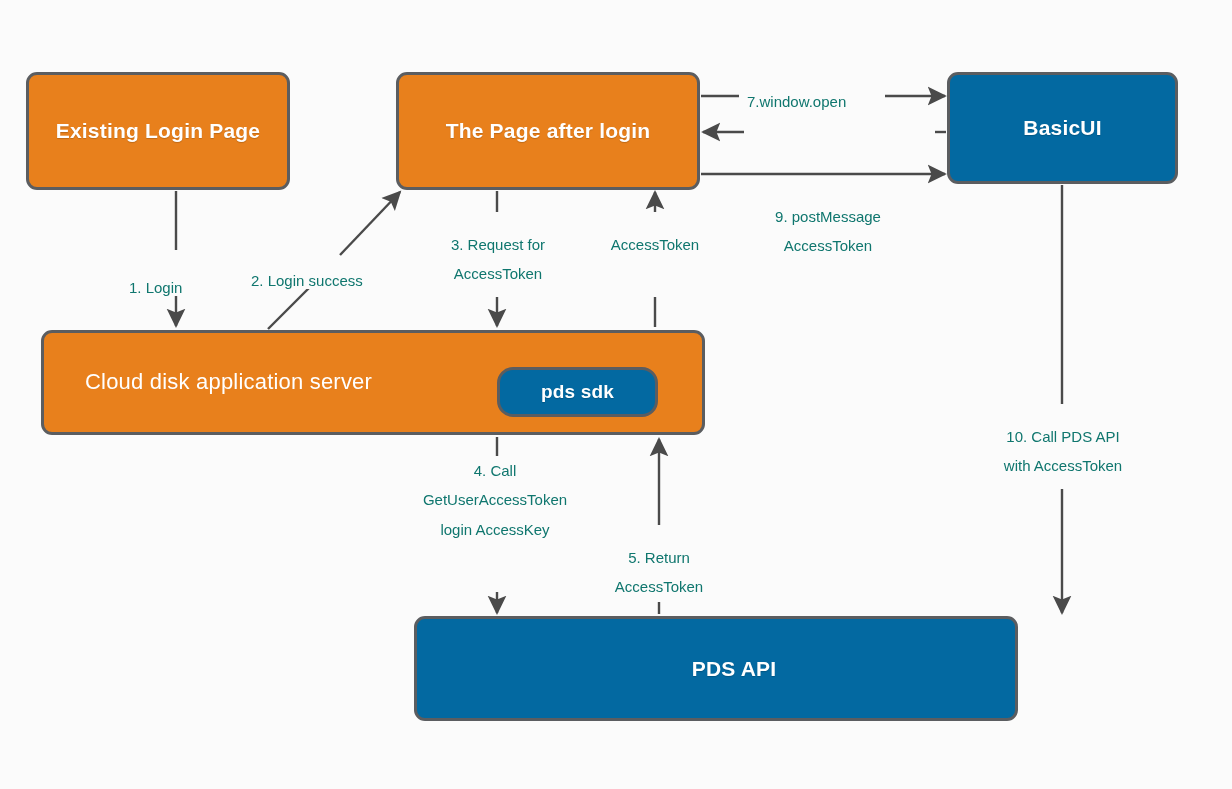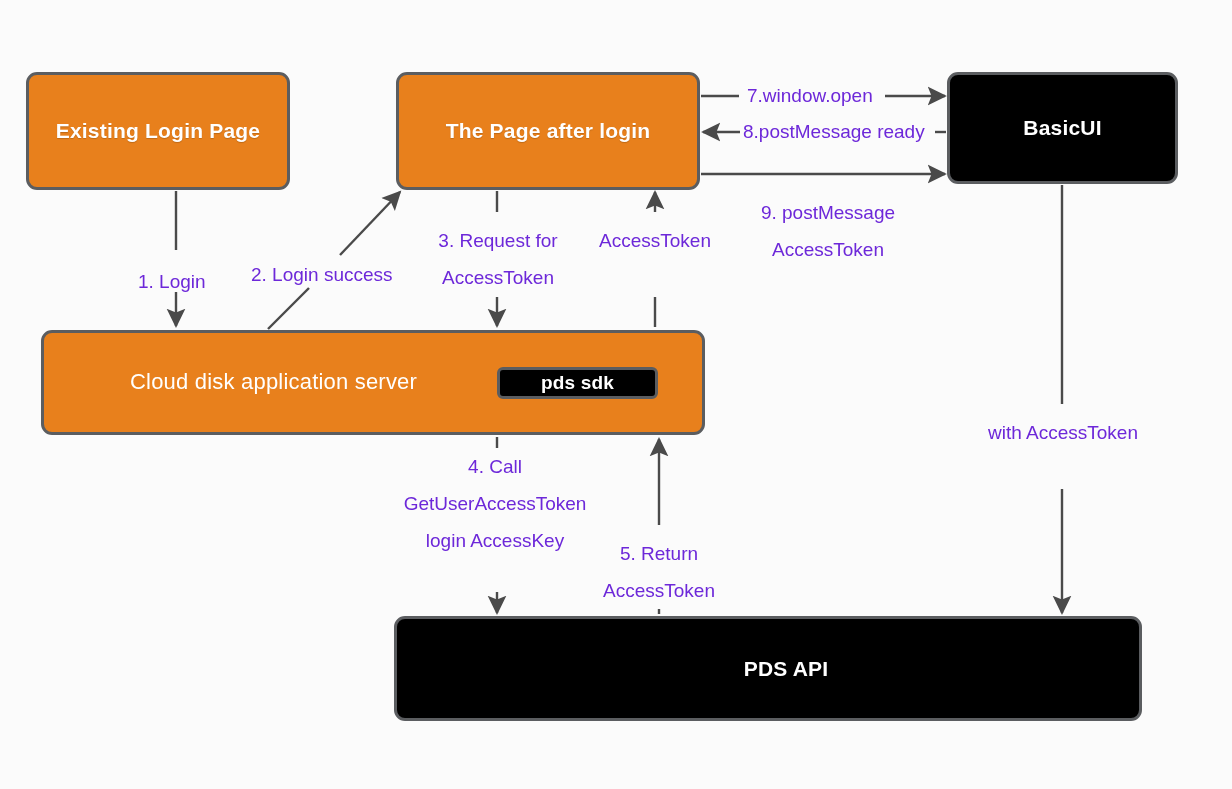--- a/index.html
+++ b/index.html
@@ -32,21 +32,21 @@
     border: 3px solid #5b5d60;
     border-radius: 11px;
     display: flex;
     align-items: center;
     justify-content: center;
     color: #ffffff;
     text-align: center;
     z-index: 3;
   }
   .node.orange { background: #e8801c; }
-  .node.blue   { background: #000000; }
+  .node.blue   { background: #0369a1; }
 
   .node-label {
     font-weight: bold;
     font-size: 21px;
     letter-spacing: 0.2px;
     line-height: 1.2;
     color: #ffffff;
     text-shadow: 0 1px 1px rgba(0,0,0,0.18);
   }
   .node-label.regular {
@@ -57,37 +57,38 @@
   .node-label.small {
     font-size: 19px;
   }
 
   
   #node-existing-login   { left: 26px;  top: 72px;  width: 264px; height: 118px; }
   #node-page-after-login { left: 396px; top: 72px;  width: 304px; height: 118px; text-align: center; }
   #node-basic-ui         { left: 947px; top: 72px;  width: 231px; height: 112px; }
   #node-cloud-server     { left: 41px;  top: 330px; width: 664px; height: 105px;
                            justify-content: flex-start; }
-  #node-pds-sdk          { left: 453px; top: 34px;  width: 161px; height: 32px;
-                           border-width: 3px; border-radius: 6px; }
-  #node-pds-api          { left: 394px; top: 616px; width: 748px; height: 105px; padding-left: 36px; }
+  #node-pds-sdk          { left: 453px; top: 34px;  width: 161px; height: 50px;
+                           border-width: 3px; border-radius: 16px; }
+  #node-pds-api          { left: 414px; top: 616px; width: 604px; height: 105px; padding-left: 36px; }
 
   #node-cloud-server .cloud-text {
-    margin-left: 86px;
+    margin-left: 41px;
   }
 
   .edge-label {
     position: absolute;
-    font-size: 19px;
-    color: #6d28d9;
+    font-size: 15px;
+    color: #0f766e;
     line-height: 1.0;
     white-space: nowrap;
     z-index: 4;
     background: #fbfbfb;
     padding: 1px 3px;
+    margin-top: 8px;
   }
   .edge-label.multi {
     line-height: 1.95;
     white-space: normal;
     text-align: center;
     background: transparent;
     padding: 0;
   }
   .edge-label .ln {
     display: block;
@@ -155,21 +156,21 @@
     <span class="node-label regular cloud-text">Cloud disk application server</span>
     <div class="node blue" id="node-pds-sdk">
       <span class="node-label small">pds sdk</span>
     </div>
   </div>
 
   <div class="node blue" id="node-pds-api">
     <span class="node-label">PDS API</span>
   </div>
 
-  <div class="edge-label" style="left:135px; top:271px;">1. Login</div>
+  <div class="edge-label" style="left:126px; top:271px;">1. Login</div>
 
   <div class="edge-label" style="left:248px; top:264px;">2. Login success</div>
 
   <div class="edge-label multi" style="left:435px; top:222px; width:126px;">
     <span class="ln">3. Request for</span>
     <span class="ln">AccessToken</span>
   </div>
 
   <div class="edge-label multi" style="left:398px; top:448px; width:194px;">
     <span class="ln">4. Call</span>
@@ -181,24 +182,24 @@
     <span class="ln">5. Return</span>
     <span class="ln">AccessToken</span>
   </div>
 
   <div class="edge-label multi" style="left:592px; top:222px; width:126px;">
     <span class="ln">AccessToken</span>
   </div>
 
   <div class="edge-label" style="left:744px; top:85px;">7.window.open</div>
 
-  <div class="edge-label" style="left:740px; top:121px;">8.postMessage ready</div>
 
   <div class="edge-label multi" style="left:752px; top:194px; width:152px;">
     <span class="ln">9. postMessage</span>
     <span class="ln">AccessToken</span>
   </div>
 
   <div class="edge-label multi" style="left:979px; top:414px; width:168px;">
+    <span class="ln">10. Call PDS API</span>
     <span class="ln">with AccessToken</span>
   </div>
 
 </div>
 
 </body></html>

